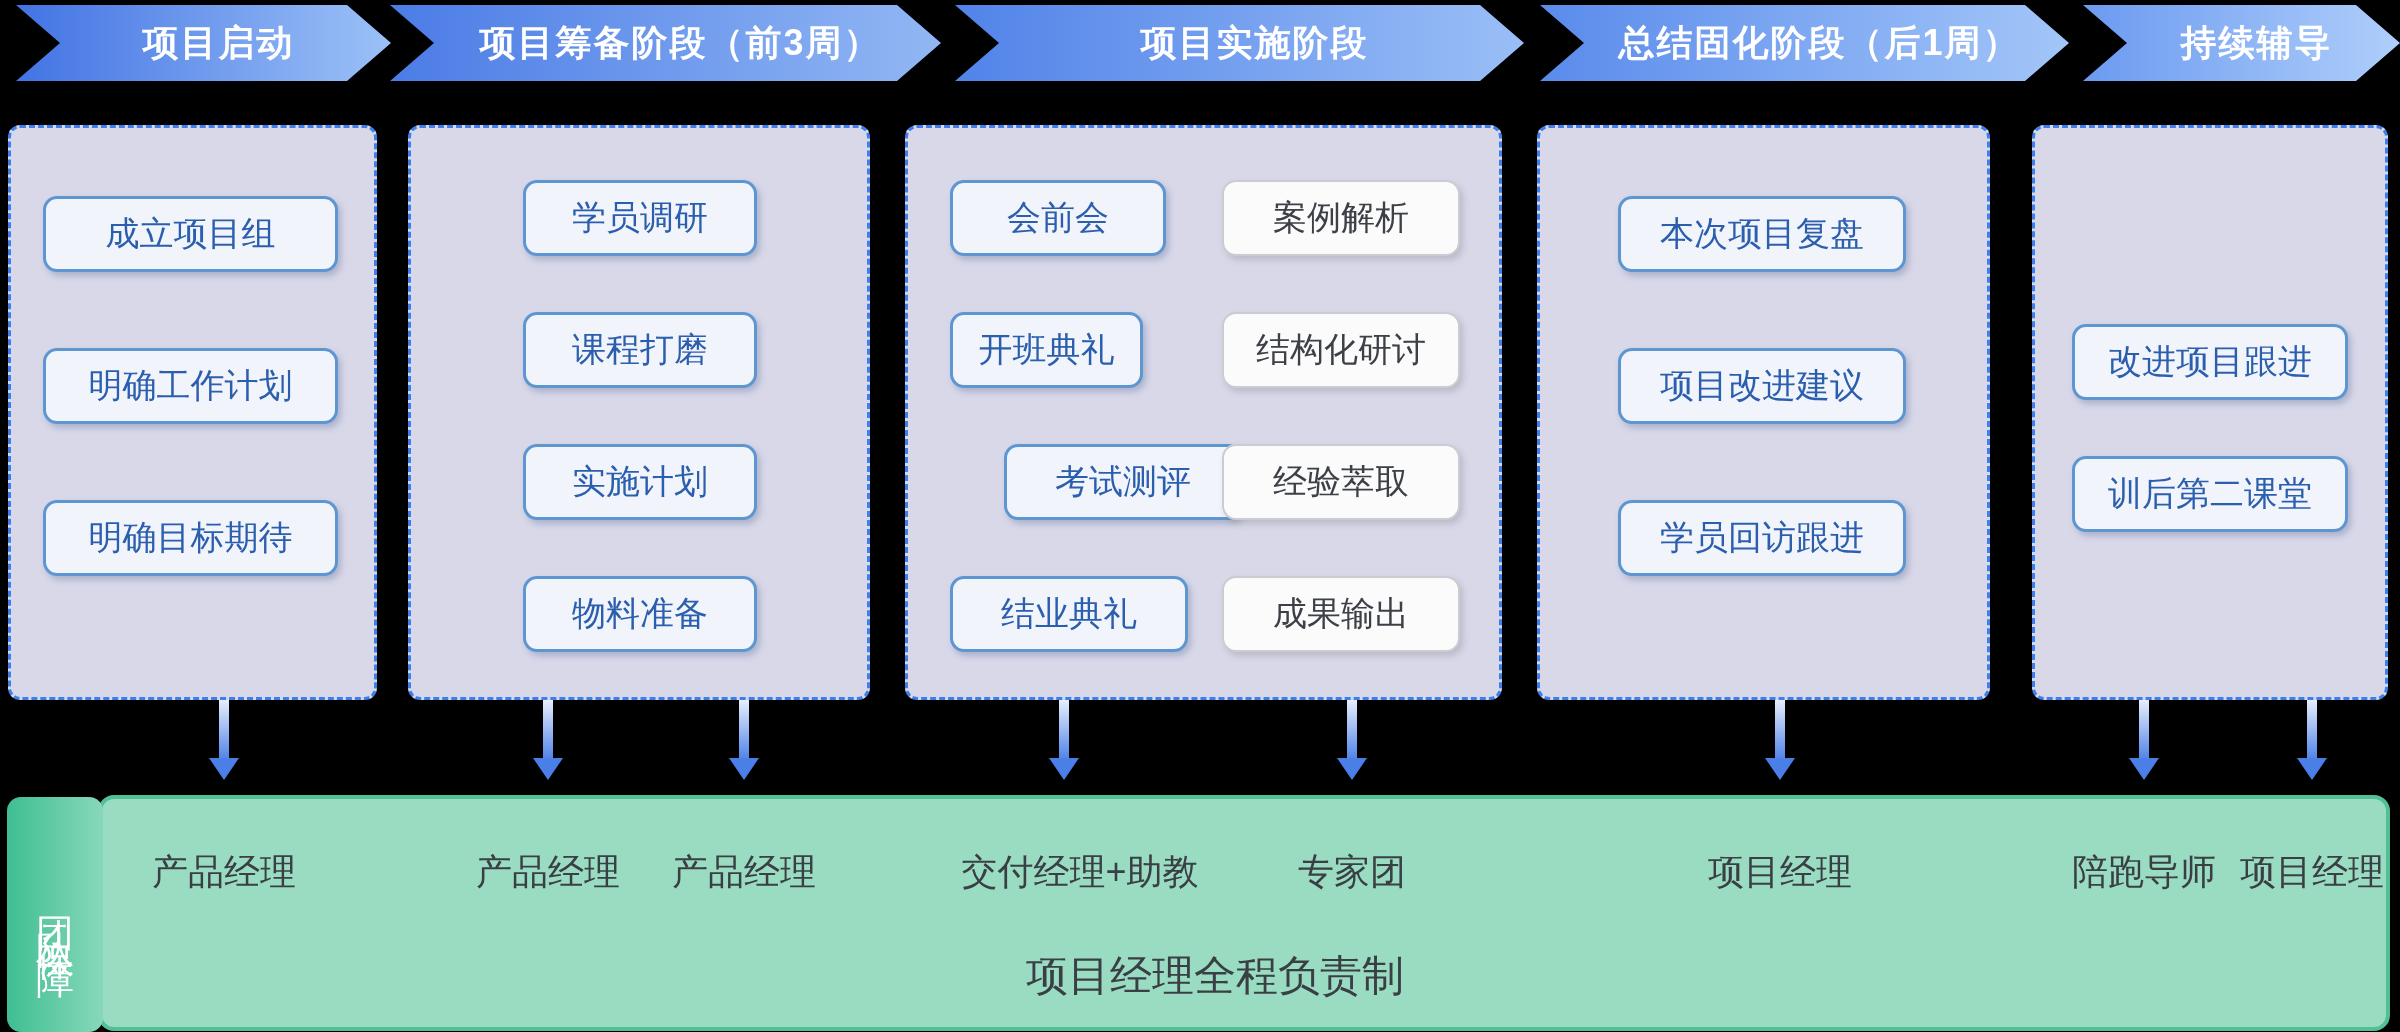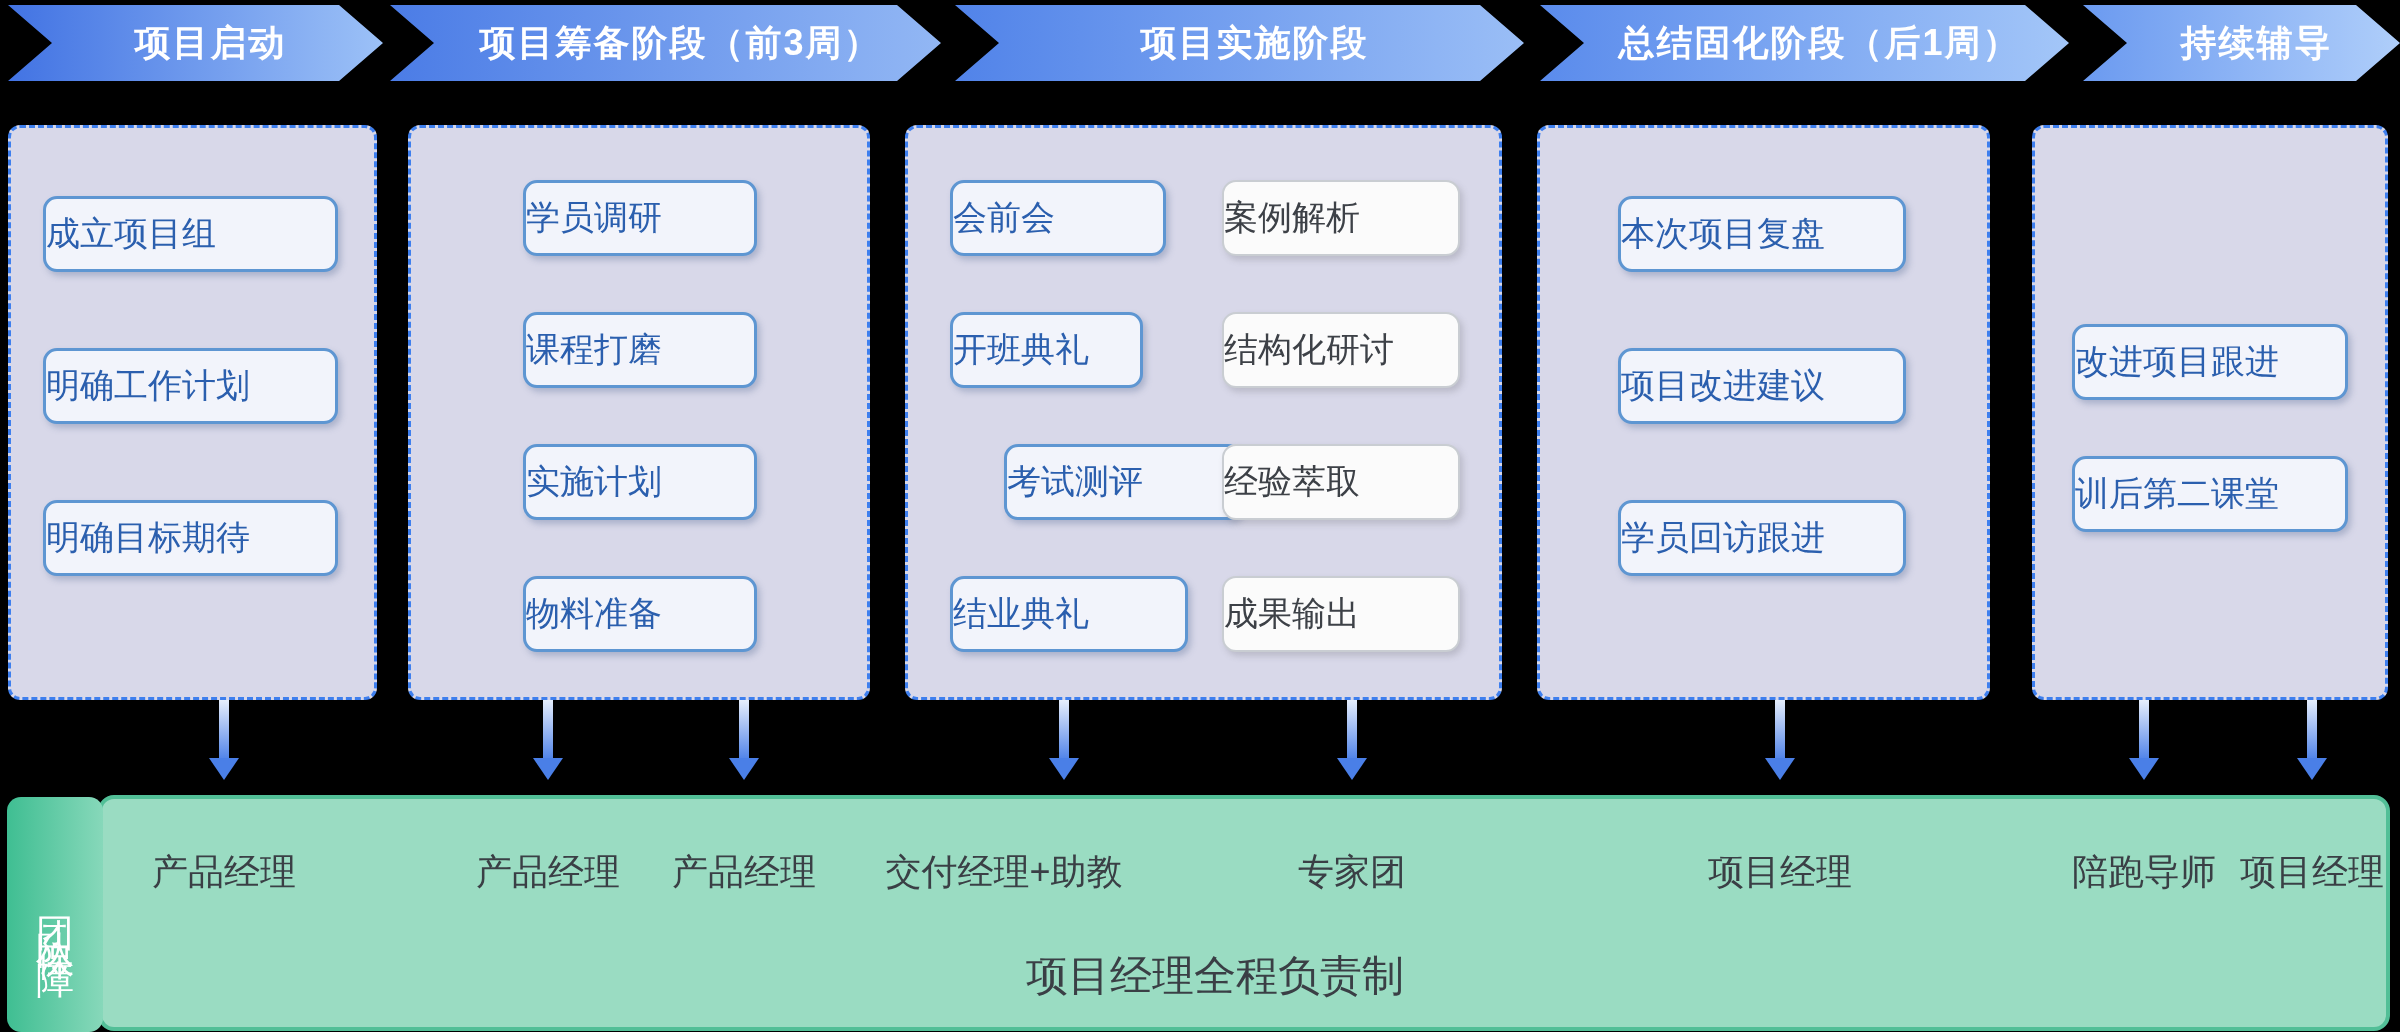--- a/index.html
+++ b/index.html
@@ -17,21 +17,21 @@
   .c3{background:linear-gradient(90deg,#5183E9,#9ABEF6);}
   .c4{background:linear-gradient(90deg,#5A8BEC,#A3C6F8);}
   .c5{background:linear-gradient(90deg,#6B9AF0,#AFCEFA);}
 
   
   .phase-box{position:absolute;top:125px;height:575px;box-sizing:border-box;
              background:#D8D8E9;border:3px dashed #3E7FEE;border-radius:12px;}
 
   
   .pill{position:absolute;height:76px;box-sizing:border-box;border-radius:14px;
-        display:flex;align-items:center;white-space:nowrap;
+        display:flex;align-items:center;justify-content:center;white-space:nowrap;
         font-size:34px;font-weight:500;}
   .pill-blue{background:#F2F4FB;border:3px solid #5E96D2;color:#2B5FAE;
              box-shadow:3px 4px 6px rgba(90,110,150,.35);}
   .pill-gray{background:#FBFBFB;border:2px solid #C9CDD2;color:#3D4147;
              box-shadow:3px 4px 6px rgba(120,120,130,.30);}
 
   
   .arrow{position:absolute;top:700px;transform:translateX(-50%);
          display:flex;flex-direction:column;align-items:center;}
   .arrow .stem{width:10px;height:58px;background:linear-gradient(180deg,#E6EEFC,#5486E9);}
@@ -49,21 +49,21 @@
   .role{position:absolute;top:848px;transform:translateX(-50%);white-space:nowrap;
         color:#3A3F45;font-size:36px;font-weight:500;}
   .team-note{position:absolute;left:1215px;top:948px;transform:translateX(-50%);white-space:nowrap;
              color:#3A3F45;font-size:42px;font-weight:500;}
 </style>
 </head>
 <body>
 
 <div class="canvas">
 
-  <div class="chevron c1" style="left:8px;width:375px">
+  <div class="chevron c1" style="left:16px;width:375px">
       <span>项目启动</span>
     </div>
   <div class="chevron c2" style="left:390px;width:551px">
       <span>项目筹备阶段（前3周）</span>
     </div>
   <div class="chevron c3" style="left:955px;width:569px">
       <span>项目实施阶段</span>
     </div>
   <div class="chevron c4" style="left:1540px;width:529px">
       <span>总结固化阶段（后1周）</span>
@@ -178,21 +178,21 @@
     </div>
 
   <div class="team-bar"></div>
   <div class="team-tab">
     <span>团队保障</span>
   </div>
 
   <span class="role" style="left:224px">产品经理</span>
   <span class="role" style="left:548px">产品经理</span>
   <span class="role" style="left:744px">产品经理</span>
-  <span class="role" style="left:1004px">交付经理+助教</span>
+  <span class="role" style="left:1080px">交付经理+助教</span>
   <span class="role" style="left:1352px">专家团</span>
   <span class="role" style="left:1780px">项目经理</span>
   <span class="role" style="left:2144px">陪跑导师</span>
   <span class="role" style="left:2312px">项目经理</span>
 
   <span class="team-note">项目经理全程负责制</span>
 
 </div>
 
 </body></html>

